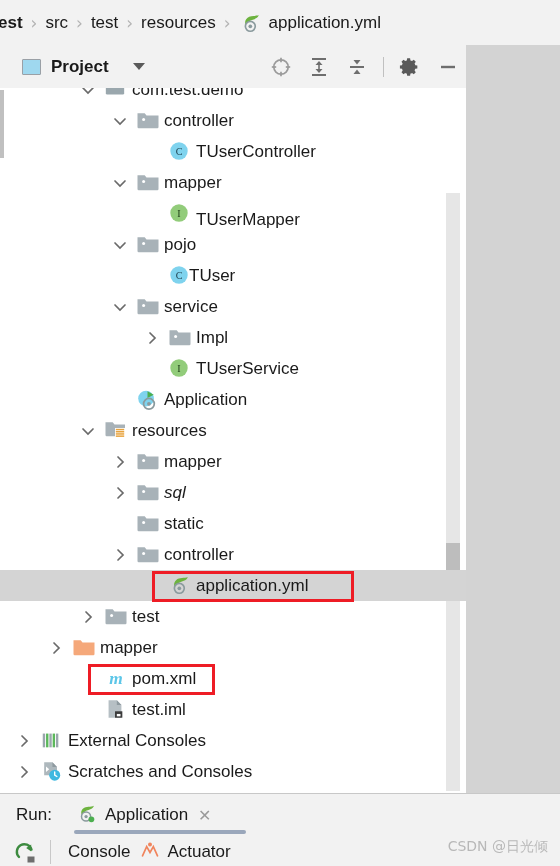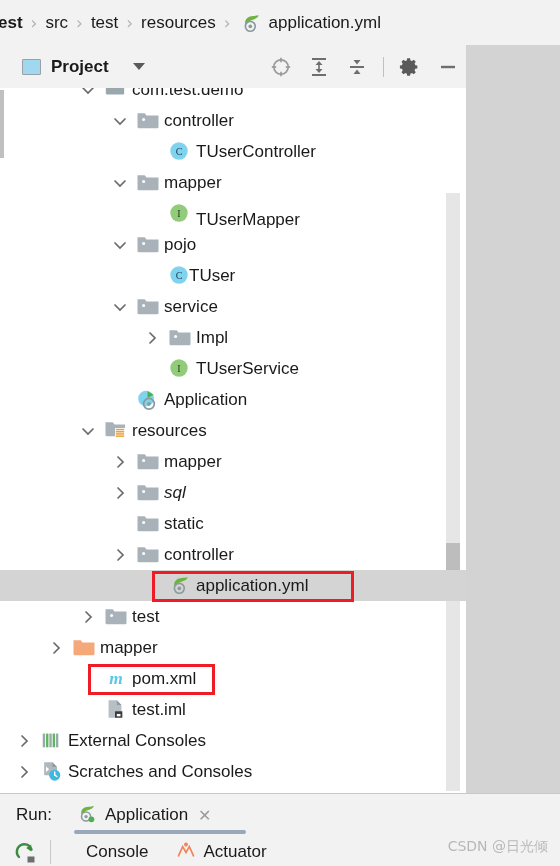--- a/index.html
+++ b/index.html
@@ -139,21 +139,21 @@
     position: absolute; left: 2px; bottom: 2px; width: 172px; height: 4px;
     background: #9aa7bb; border-radius: 2px;
   }
   .run-sub {
     position: absolute; left: 0; top: 42px; height: 31px; width: 560px;
     display: flex; align-items: center;
   }
   .rerun-btn { margin-left: 12px; width: 26px; display: flex; justify-content: center; }
   .sub-sep { width: 1px; height: 24px; background: #c8c8c8; margin-left: 12px; }
   .sub-tab {
-    display: flex; align-items: center; margin-left: 28px;
+    display: flex; align-items: center; margin-left: 10px;
   }
   .sub-tab .name { font-size: 17px; color: #1a1a1a; margin-left: 7px; }
   .watermark {
     position: absolute; right: 12px; top: 44px;
     font-size: 14px; color: #b8b8b8;
     font-family: "DejaVu Sans", sans-serif;
   }
 </style>
 </head>
 <body>

